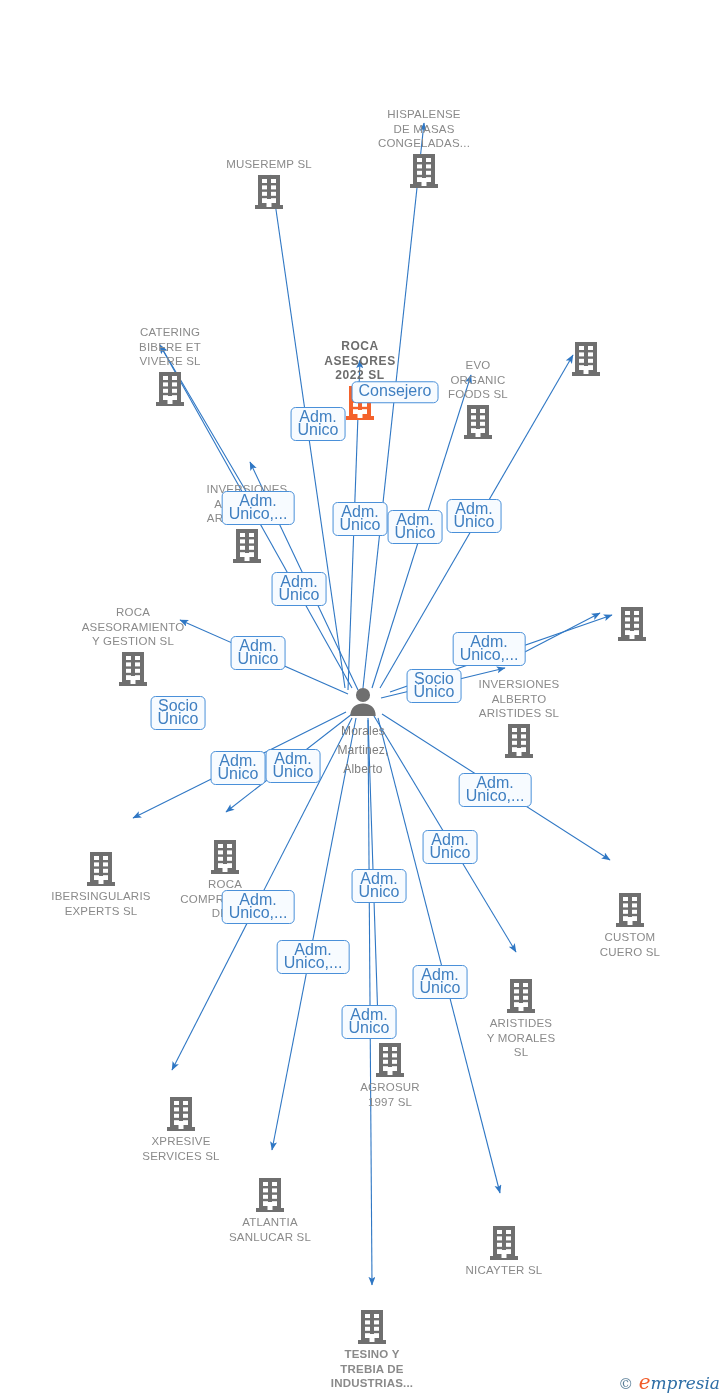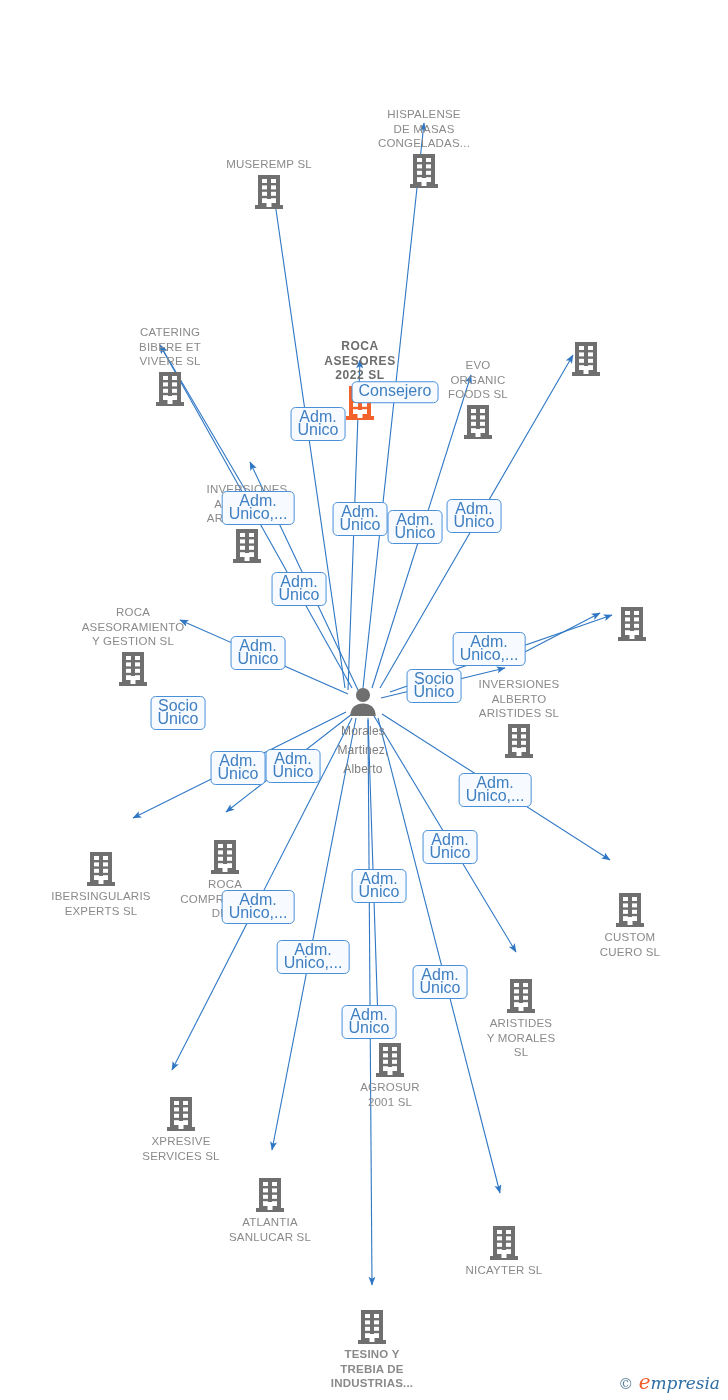--- a/index.html
+++ b/index.html
@@ -398,21 +398,21 @@
           <rect x="18" y="12.4" width="5" height="4" fill="#ffffff"></rect>
           <rect x="9" y="18.8" width="5" height="4" fill="#ffffff"></rect>
           <rect x="18" y="18.8" width="5" height="4" fill="#ffffff"></rect>
           <rect x="9" y="25.200000000000003" width="5" height="4" fill="#ffffff"></rect>
           <rect x="18" y="25.200000000000003" width="5" height="4" fill="#ffffff"></rect>
           <rect x="13.5" y="26" width="5" height="8" fill="#ffffff"></rect>
           <rect x="9" y="26" width="5" height="4" fill="#ffffff"></rect>
           <rect x="18" y="26" width="5" height="4" fill="#ffffff"></rect>
         </svg>
         <div class="node-label below">AGROSUR
-2001 SL</div>
+1997 SL</div>
       </div>
       <div class="node" style="left: 181px; top: 1071px;">
         <svg viewBox="0 0 32 38" class="node-icon">
           <rect x="5" y="2" width="22" height="32" fill="#6f6f6f"></rect>
           <rect x="2" y="32" width="28" height="4" fill="#6f6f6f"></rect>
           <rect x="9" y="6" width="5" height="4" fill="#ffffff"></rect>
           <rect x="18" y="6" width="5" height="4" fill="#ffffff"></rect>
           <rect x="9" y="12.4" width="5" height="4" fill="#ffffff"></rect>
           <rect x="18" y="12.4" width="5" height="4" fill="#ffffff"></rect>
           <rect x="9" y="18.8" width="5" height="4" fill="#ffffff"></rect>

